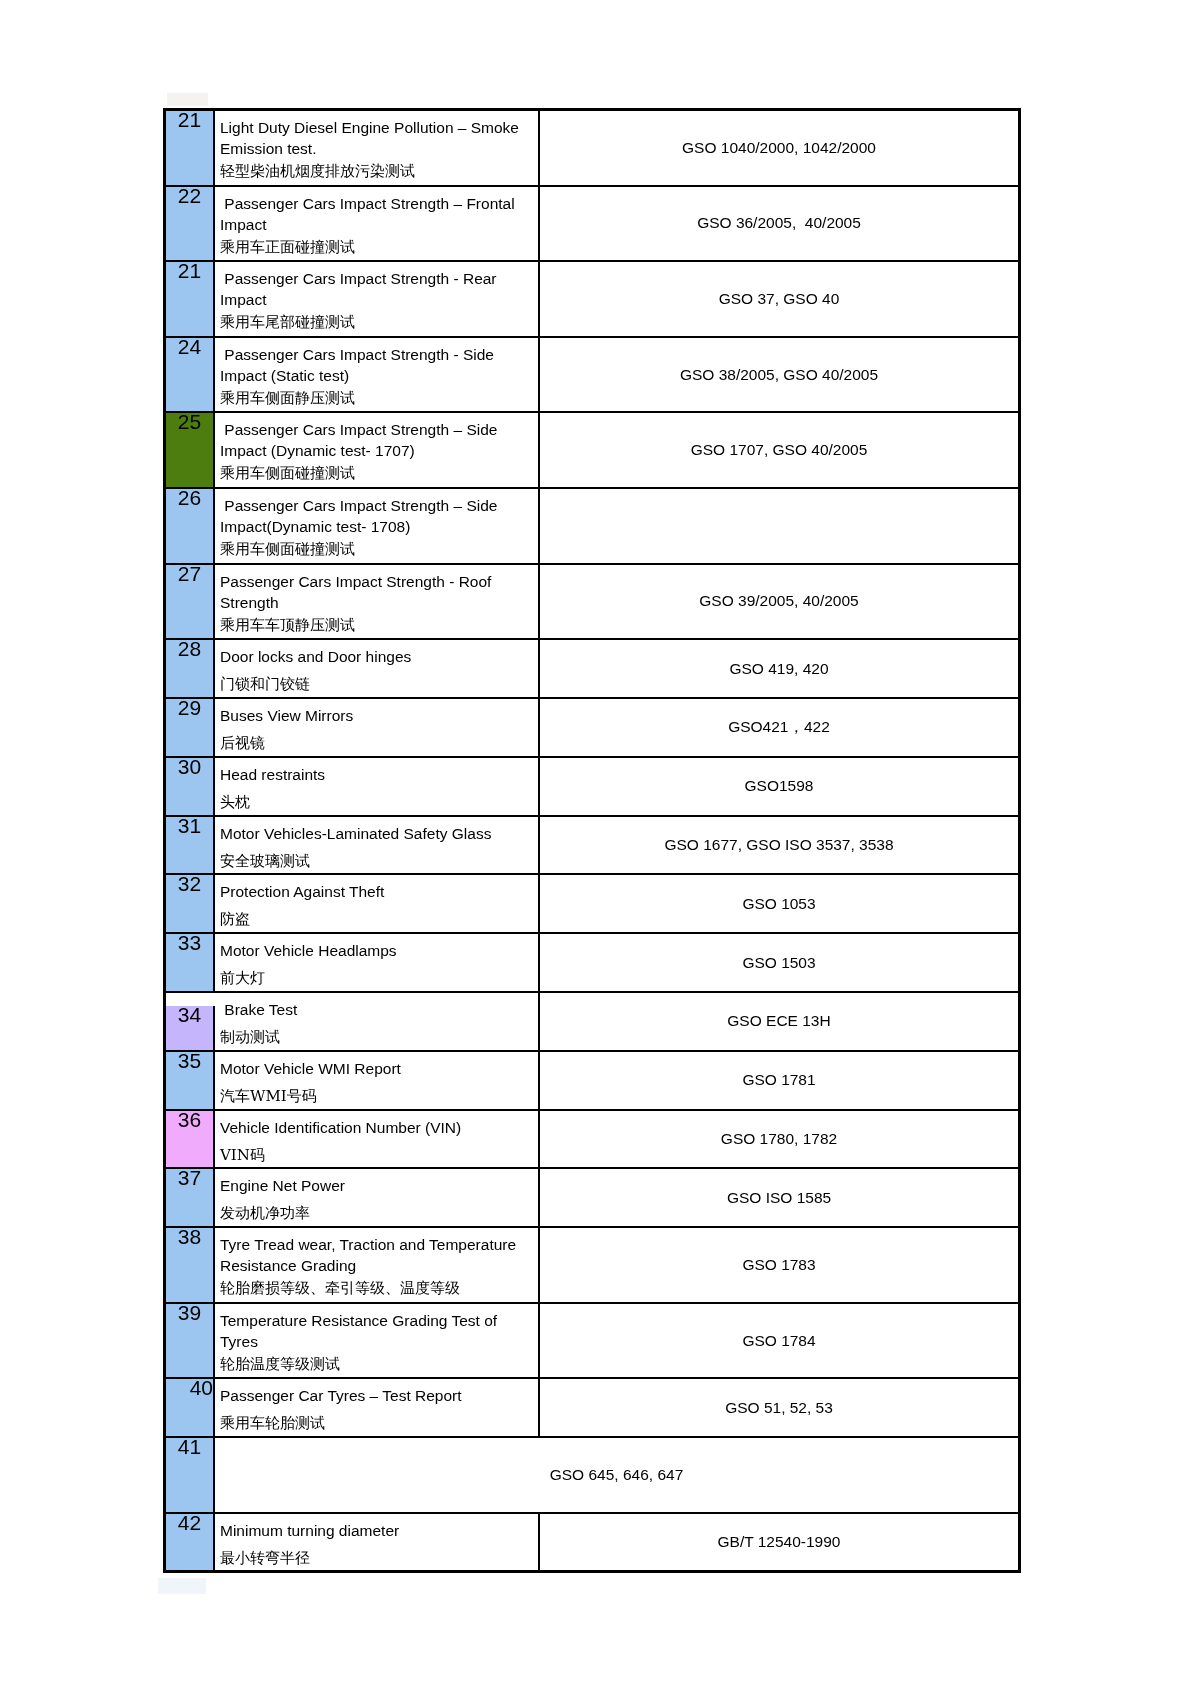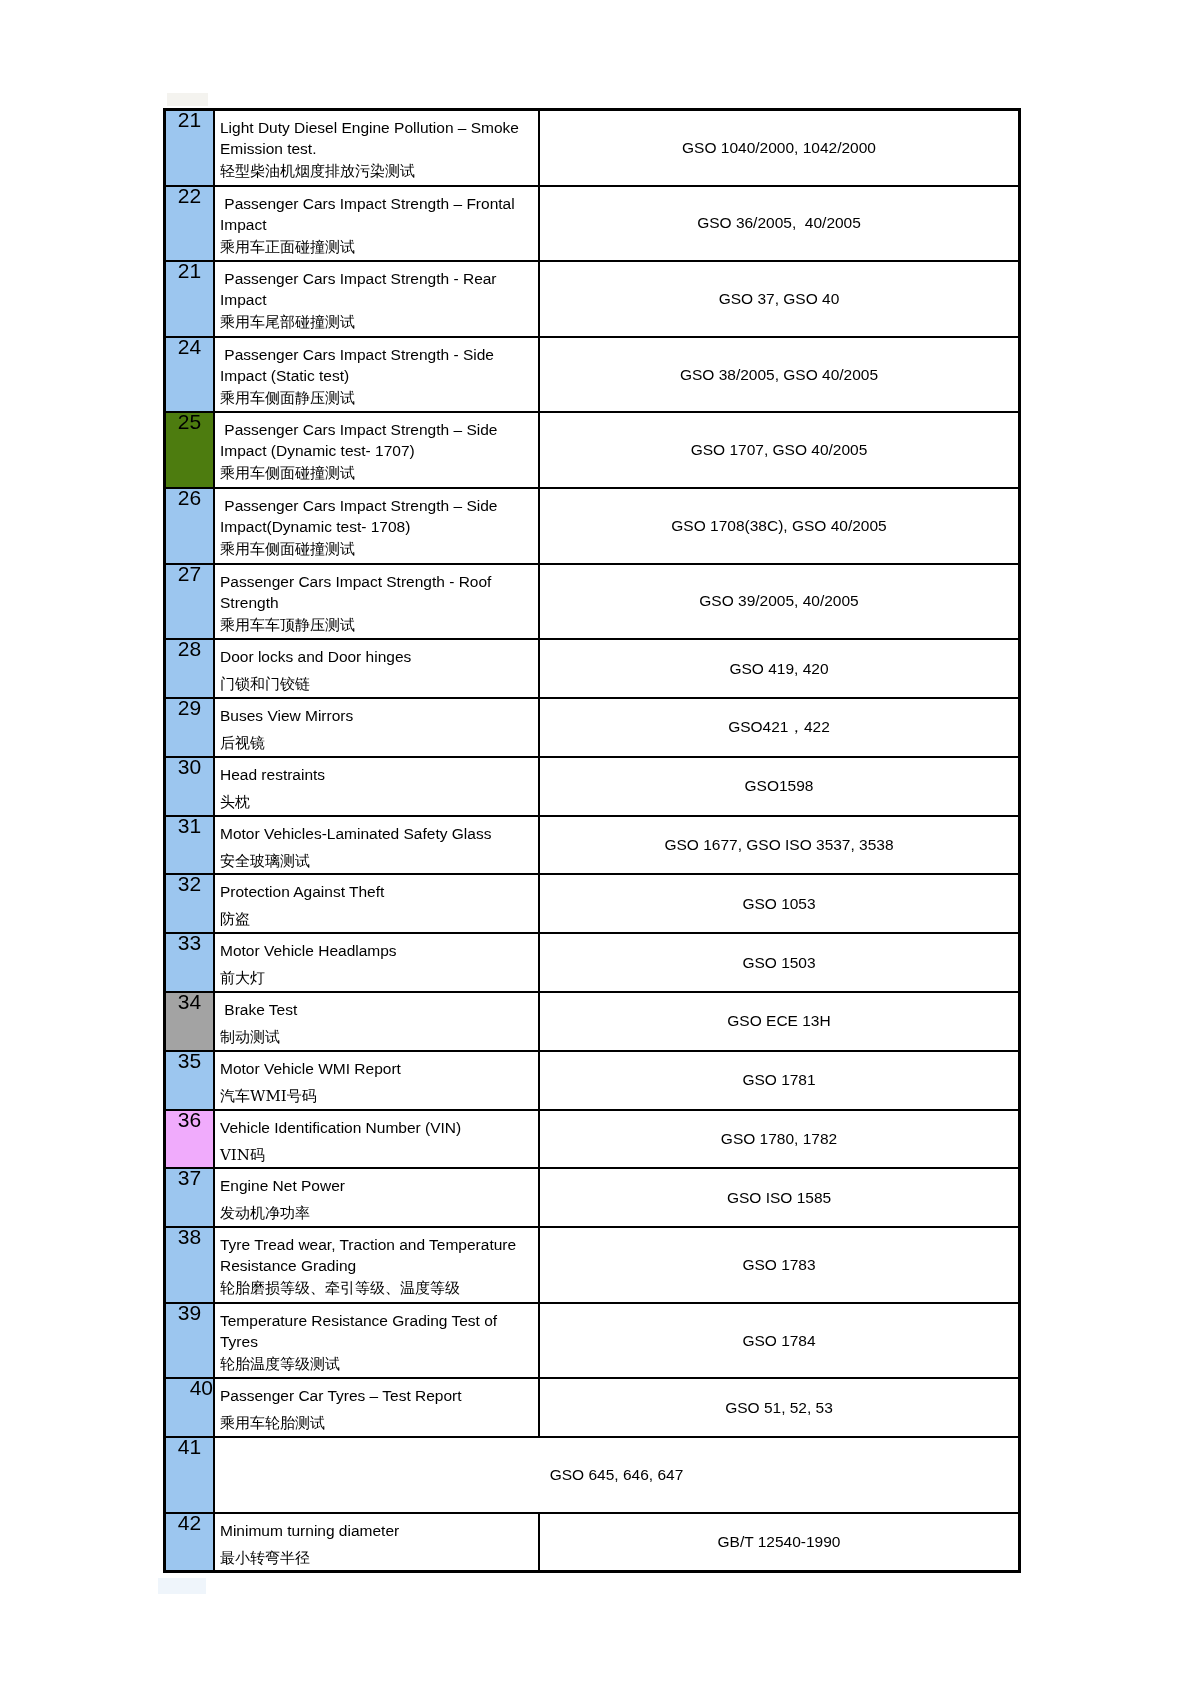--- a/index.html
+++ b/index.html
@@ -140,21 +140,20 @@
     <div class="cell-std">GSO 1707, GSO 40/2005</div>
   </div>
 
   <div class="t-row tall">
     <div class="cell-num" style="background: rgb(156, 198, 239);">26</div>
     <div class="cell-desc">
           <div class="en"> Passenger Cars Impact Strength – Side</div>
           <div class="en">Impact(Dynamic test- 1708)</div>
           <div class="zh">乘用车侧面碰撞测试</div>
         </div>
-    <div class="cell-std">GSO 1708(38C), GSO 40/2005</div>
   </div>
 
   <div class="t-row tall">
     <div class="cell-num" style="background: rgb(156, 198, 239);">27</div>
     <div class="cell-desc">
           <div class="en">Passenger Cars Impact Strength - Roof</div>
           <div class="en">Strength</div>
           <div class="zh">乘用车车顶静压测试</div>
         </div>
     <div class="cell-std">GSO 39/2005, 40/2005</div>
@@ -208,21 +207,21 @@
   <div class="t-row short">
     <div class="cell-num" style="background: rgb(156, 198, 239);">33</div>
     <div class="cell-desc">
           <div class="en">Motor Vehicle Headlamps</div>
           <div class="zh">前大灯</div>
         </div>
     <div class="cell-std">GSO 1503</div>
   </div>
 
   <div class="t-row short">
-    <div class="cell-num" style="background: #a3a3a3;">34</div>
+    <div class="cell-num" style="background: #c4b5fd; margin-top: 13px;">34</div>
     <div class="cell-desc">
           <div class="en"> Brake Test</div>
           <div class="zh">制动测试</div>
         </div>
     <div class="cell-std">GSO ECE 13H</div>
   </div>
 
   <div class="t-row short">
     <div class="cell-num" style="background: rgb(156, 198, 239);">35</div>
     <div class="cell-desc">

